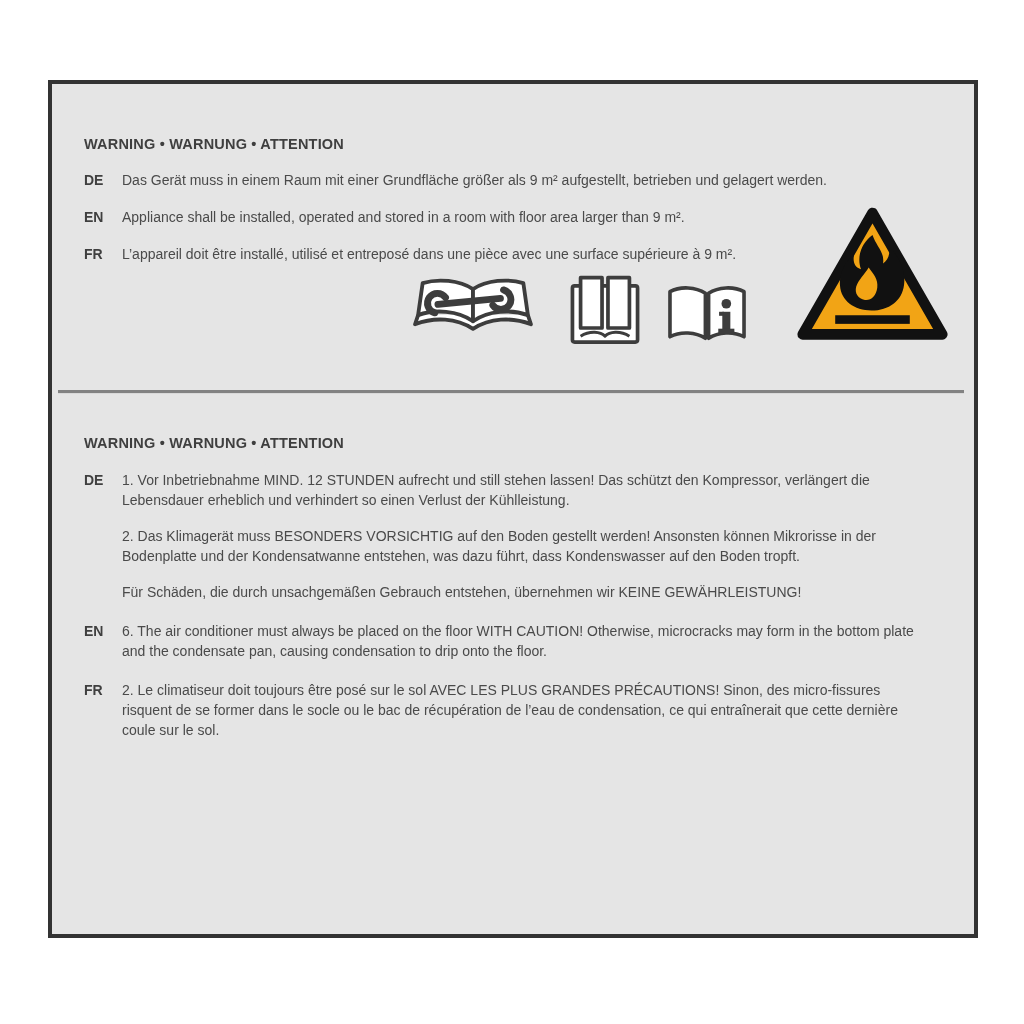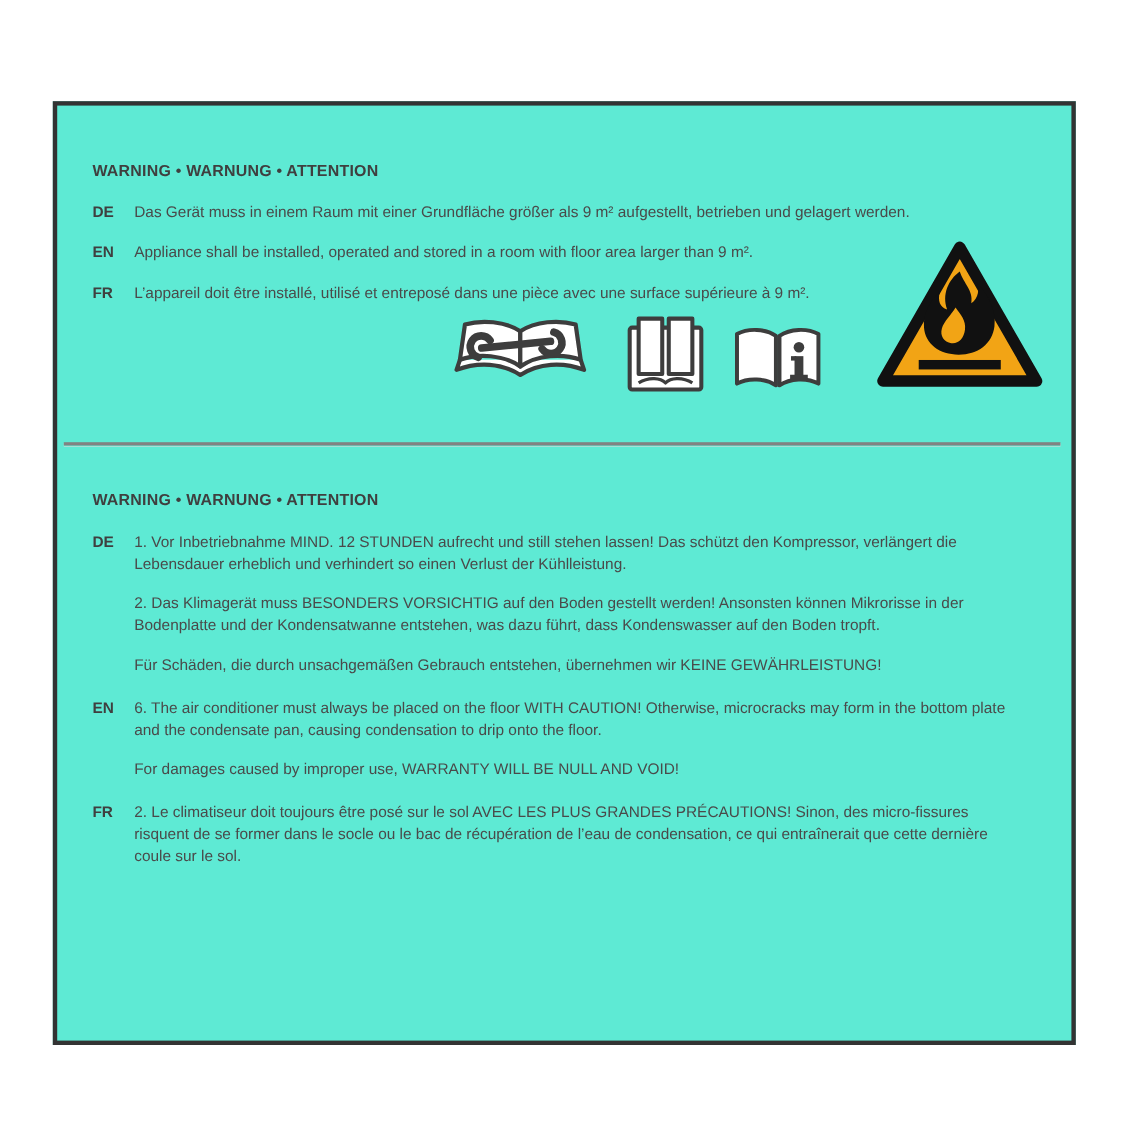--- a/index.html
+++ b/index.html
@@ -4,24 +4,24 @@
 <style>
   html, body {
     margin: 0; padding: 0;
     width: 1024px; height: 1024px;
     background: #ffffff;
     overflow: hidden;
     font-family: "Liberation Sans", sans-serif;
   }
   .box {
     position: absolute;
-    left: 48px; top: 92px;
+    left: 48px; top: 80px;
     width: 922px; height: 850px;
     border: 4px solid #333333;
-    background: #5eead4;
+    background: #e5e5e5;
   }
   .section1 {
     position: absolute;
     left: 32px; top: 52px; right: 40px;
   }
   .heading {
     margin: 0;
     font-size: 14.5px;
     font-weight: bold;
     color: #3f3f3f;
@@ -163,21 +163,20 @@
         <p>1. Vor Inbetriebnahme MIND. 12 STUNDEN aufrecht und still stehen lassen! Das schützt den Kompressor, verlängert die Lebensdauer erheblich und verhindert so einen Verlust der Kühlleistung.</p>
         <p>2. Das Klimagerät muss BESONDERS VORSICHTIG auf den Boden gestellt werden! Ansonsten können Mikrorisse in der Bodenplatte und der Kondensatwanne entstehen, was dazu führt, dass Kondenswasser auf den Boden tropft.</p>
         <p>Für Schäden, die durch unsachgemäßen Gebrauch entstehen, übernehmen wir KEINE GEWÄHRLEISTUNG!</p>
       </div>
     </div>
 
     <div class="block">
       <span class="lang">EN</span>
       <div class="paras">
         <p>6. The air conditioner must always be placed on the floor WITH CAUTION! Otherwise, microcracks may form in the bottom plate and the condensate pan, causing condensation to drip onto the floor.</p>
-        <p>For damages caused by improper use, WARRANTY WILL BE NULL AND VOID!</p>
       </div>
     </div>
 
     <div class="block">
       <span class="lang">FR</span>
       <div class="paras">
         <p>2. Le climatiseur doit toujours être posé sur le sol AVEC LES PLUS GRANDES PRÉCAUTIONS! Sinon, des micro-fissures risquent de se former dans le socle ou le bac de récupération de l’eau de condensation, ce qui entraînerait que cette dernière coule sur le sol.</p>
       </div>
     </div>
   </div>

